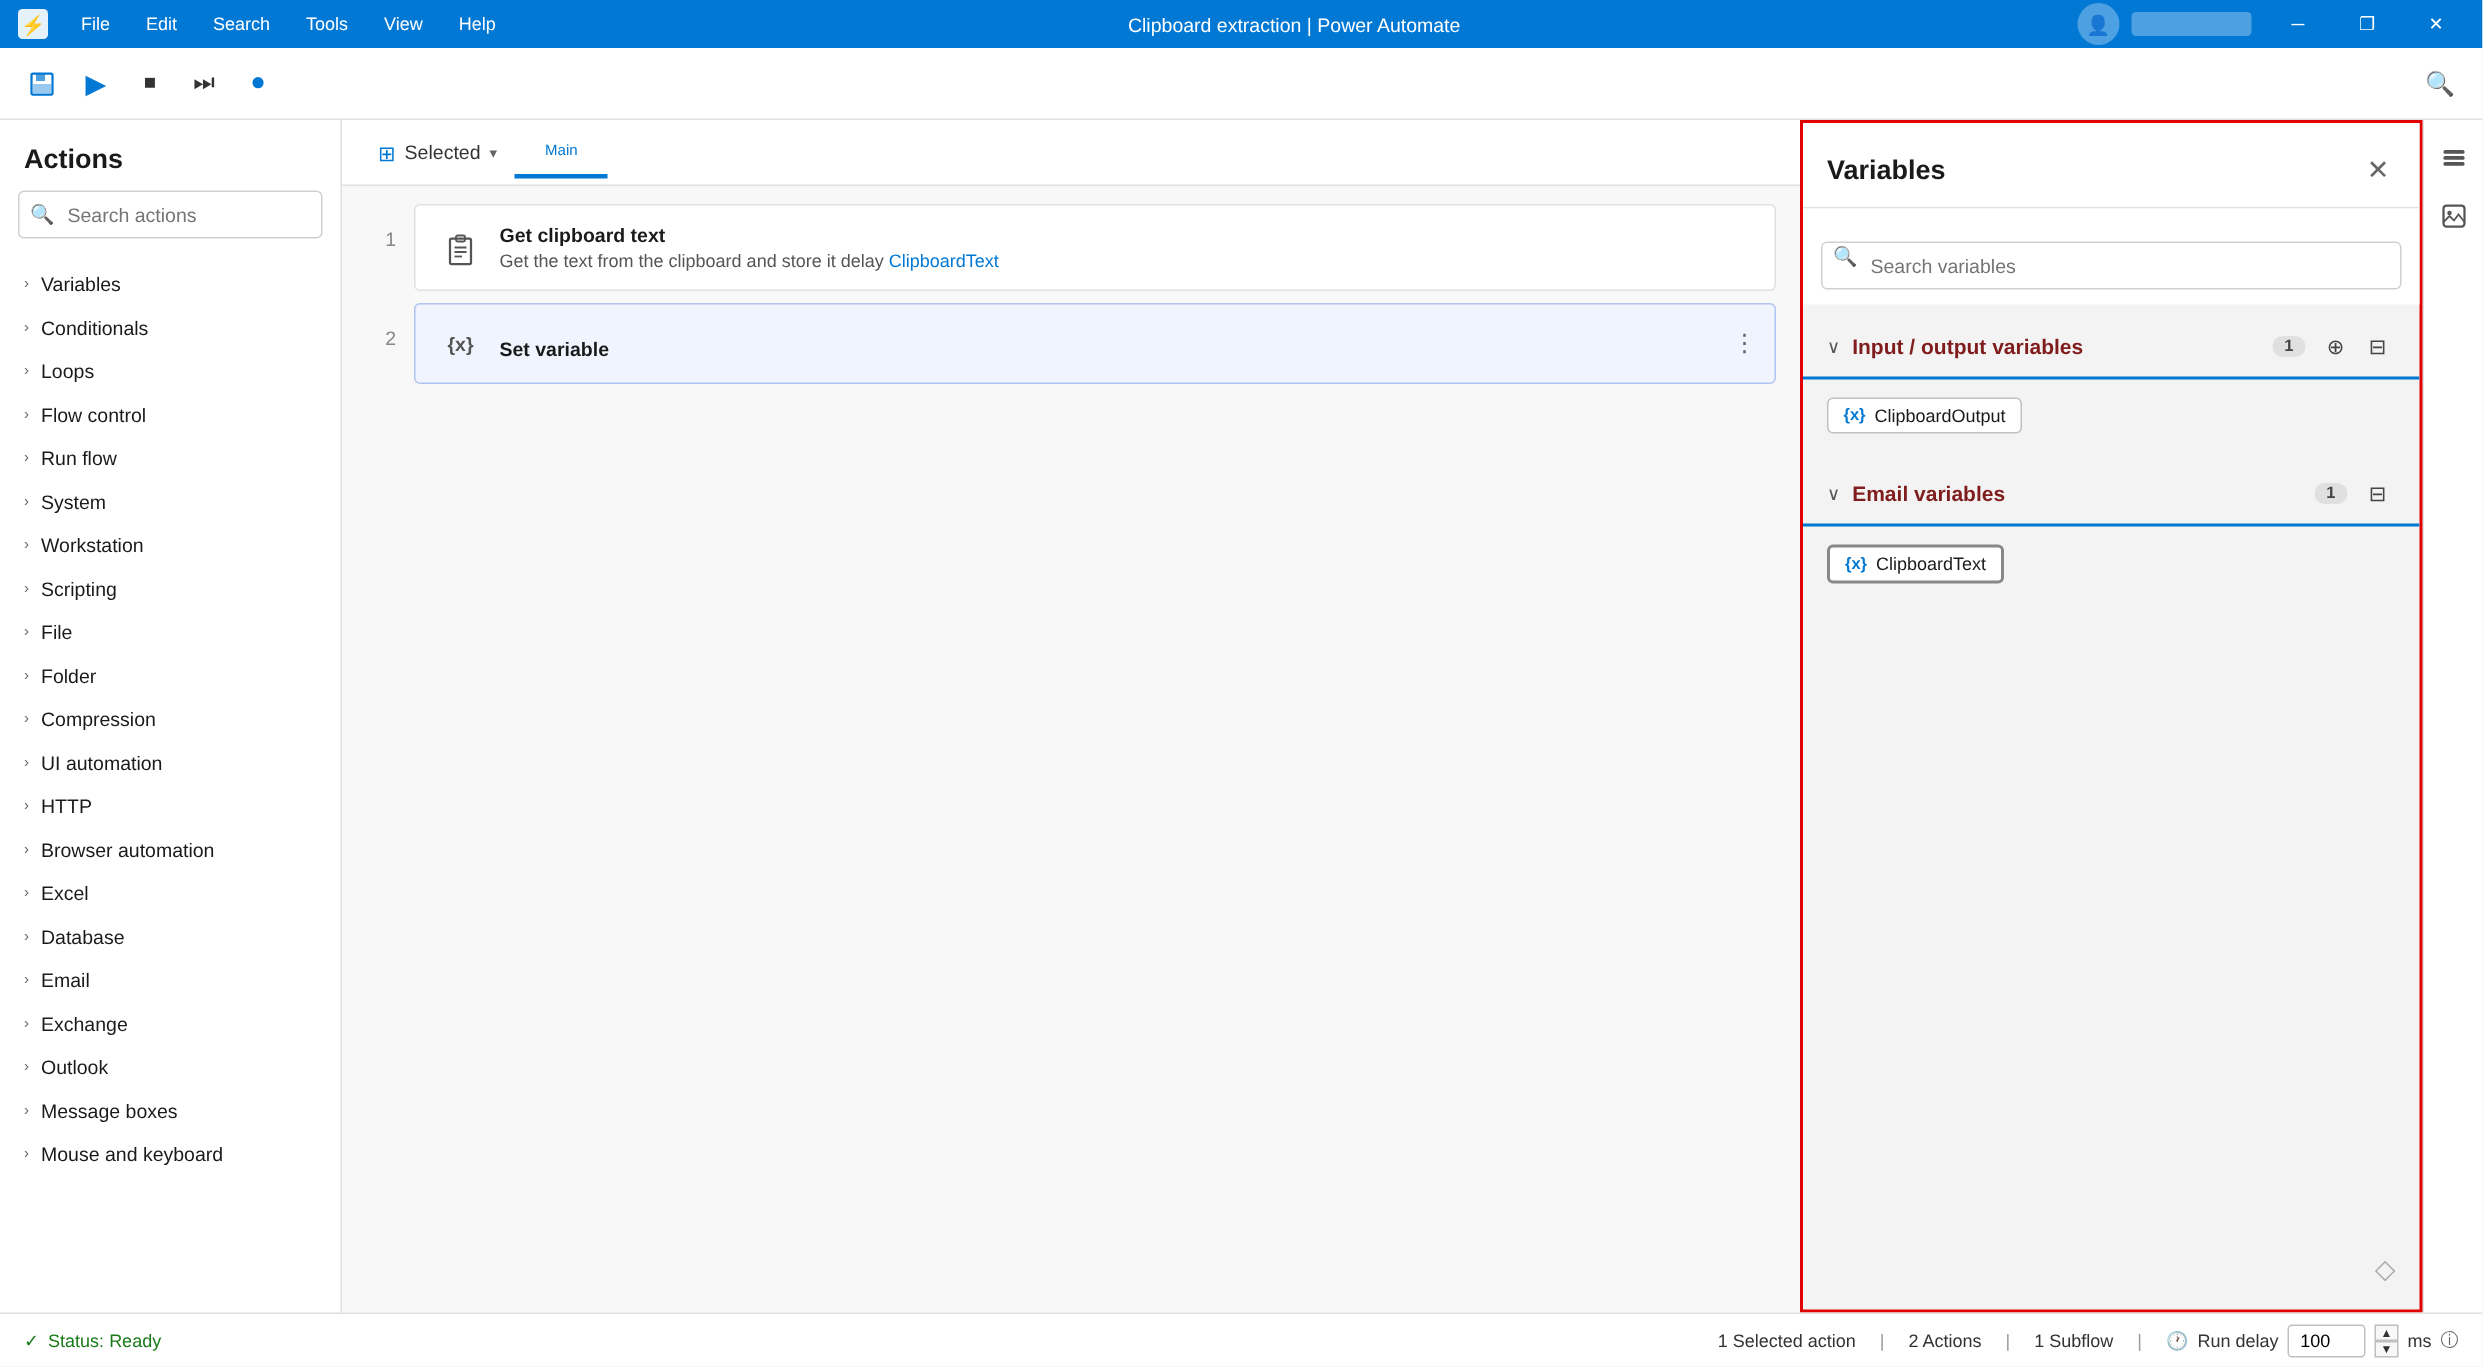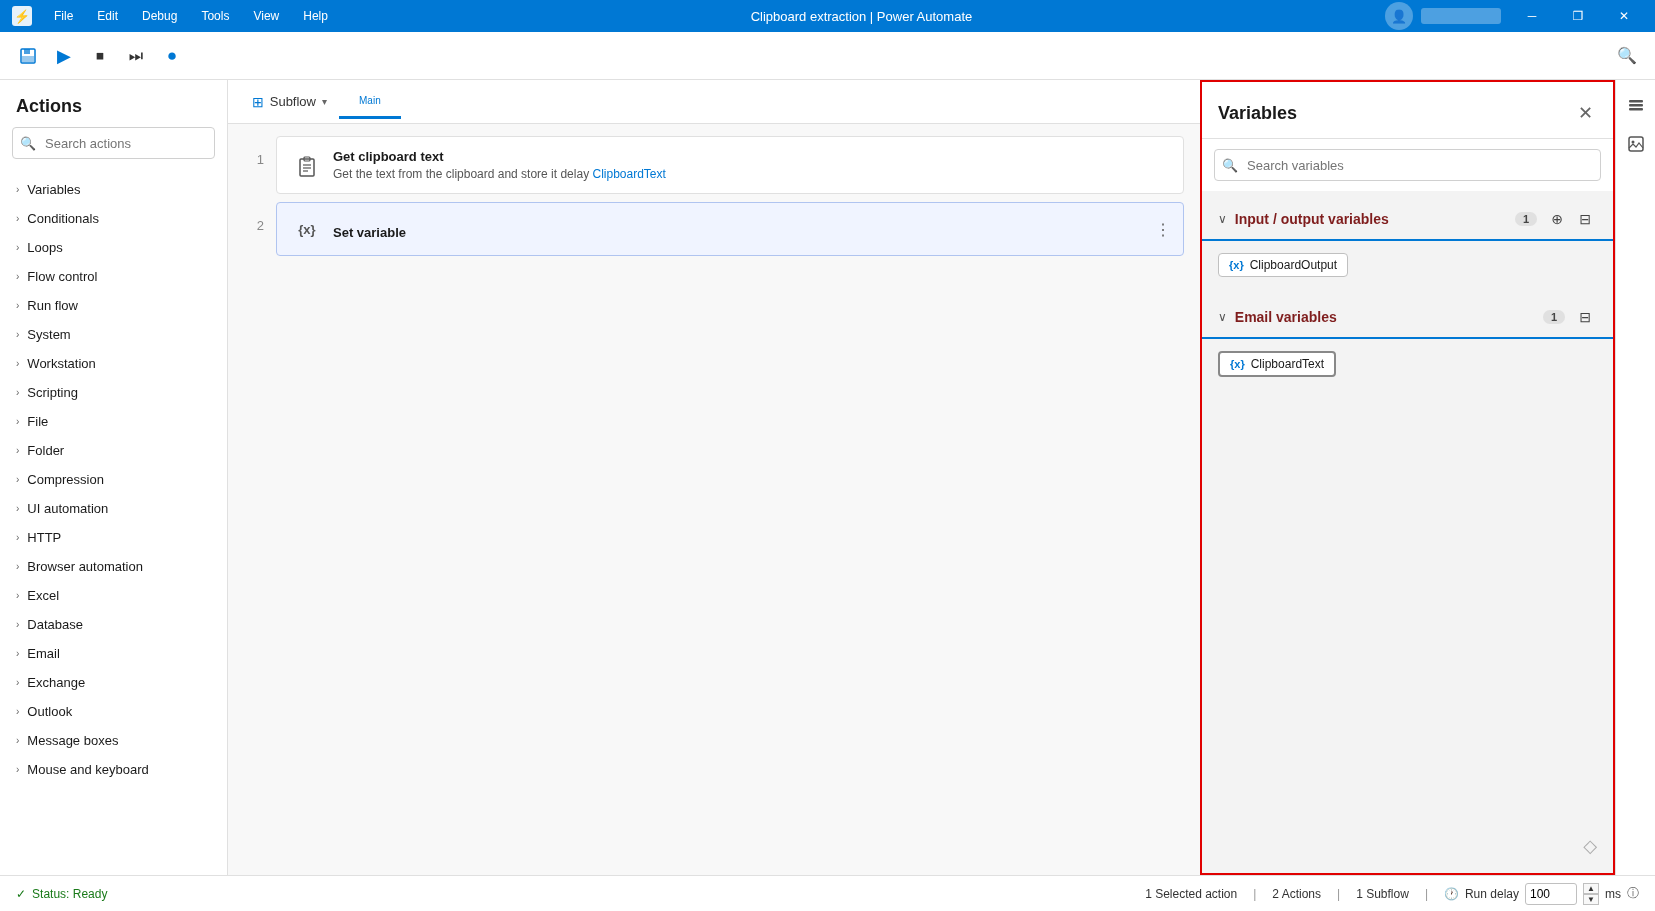--- a/index.html
+++ b/index.html
@@ -217,20 +217,21 @@
     }
     .variables-search input {
       width: 100%;
       height: 32px;
       border: 1px solid #d0d0d0;
       border-radius: 4px;
       padding: 0 8px 0 32px;
       font-size: 13px;
       color: #666;
       outline: none;
+      margin-top: 12px;
     }
     .var-search-wrap { position: relative; }
     .var-search-icon {
       position: absolute;
       left: 8px;
       top: 50%;
       transform: translateY(-50%);
       color: #666;
       font-size: 13px;
     }
@@ -316,21 +317,21 @@
     .status-ready { display: flex; align-items: center; gap: 6px; color: #1a7a1a; }
     .status-divider { color: #999; }
     .status-spacer { flex: 1; }
     .run-delay-section { display: flex; align-items: center; gap: 6px; }
     .run-delay-input {
       width: 52px; height: 22px;
       border: 1px solid #c0c0c0;
       border-radius: 3px;
       padding: 0 4px;
       font-size: 12px;
-      text-align: left;
+      text-align: center;
     }
     .spinner-btns { display: flex; flex-direction: column; }
     .spinner-btn { height: 11px; width: 16px; display: flex; align-items: center; justify-content: center; cursor: pointer; border: 1px solid #c0c0c0; background: #f8f8f8; font-size: 8px; }
 
     
     ::-webkit-scrollbar { width: 6px; }
     ::-webkit-scrollbar-track { background: #f1f1f1; }
     ::-webkit-scrollbar-thumb { background: #c0c0c0; border-radius: 3px; }
   </style>
 </head>
@@ -339,21 +340,21 @@
 <div class="title-bar">
   <div class="title-bar-icon">
     <svg width="20" height="20" viewBox="0 0 20 20">
       <rect width="20" height="20" rx="3" fill="white" opacity="0.9"></rect>
       <text x="2" y="15" font-size="13" fill="#0078d4">⚡</text>
     </svg>
   </div>
   <div class="title-bar-menu">
     <span>File</span>
     <span>Edit</span>
-    <span>Debug</span>
+    <span>Search</span>
     <span>Tools</span>
     <span>View</span>
     <span>Help</span>
   </div>
   <div class="title-bar-title">Clipboard extraction | Power Automate</div>
   <div style="display:flex;align-items:center;gap:8px;margin-right:8px;">
     <div style="width:28px;height:28px;background:rgba(255,255,255,0.3);border-radius:50%;display:flex;align-items:center;justify-content:center;font-size:13px;">👤</div>
     <div style="width:80px;height:16px;background:rgba(255,255,255,0.3);border-radius:3px;"></div>
   </div>
   <div class="title-bar-controls">
@@ -473,21 +474,21 @@
         <span>Mouse and keyboard</span>
       </div>
     </div>
   </div>
 
   <div class="canvas-area">
 
     <div class="canvas-tabs">
       <div class="subflows-btn">
         <span class="subflows-icon">⊞</span>
-        <span>Subflow</span>
+        <span>Selected</span>
         <span style="font-size:10px;color:#666;">▾</span>
       </div>
       <div class="tab-item active">Main</div>
     </div>
 
     <div class="canvas-content">
 
       <div class="flow-step">
         <div class="step-number">1</div>
         <div class="step-card">

